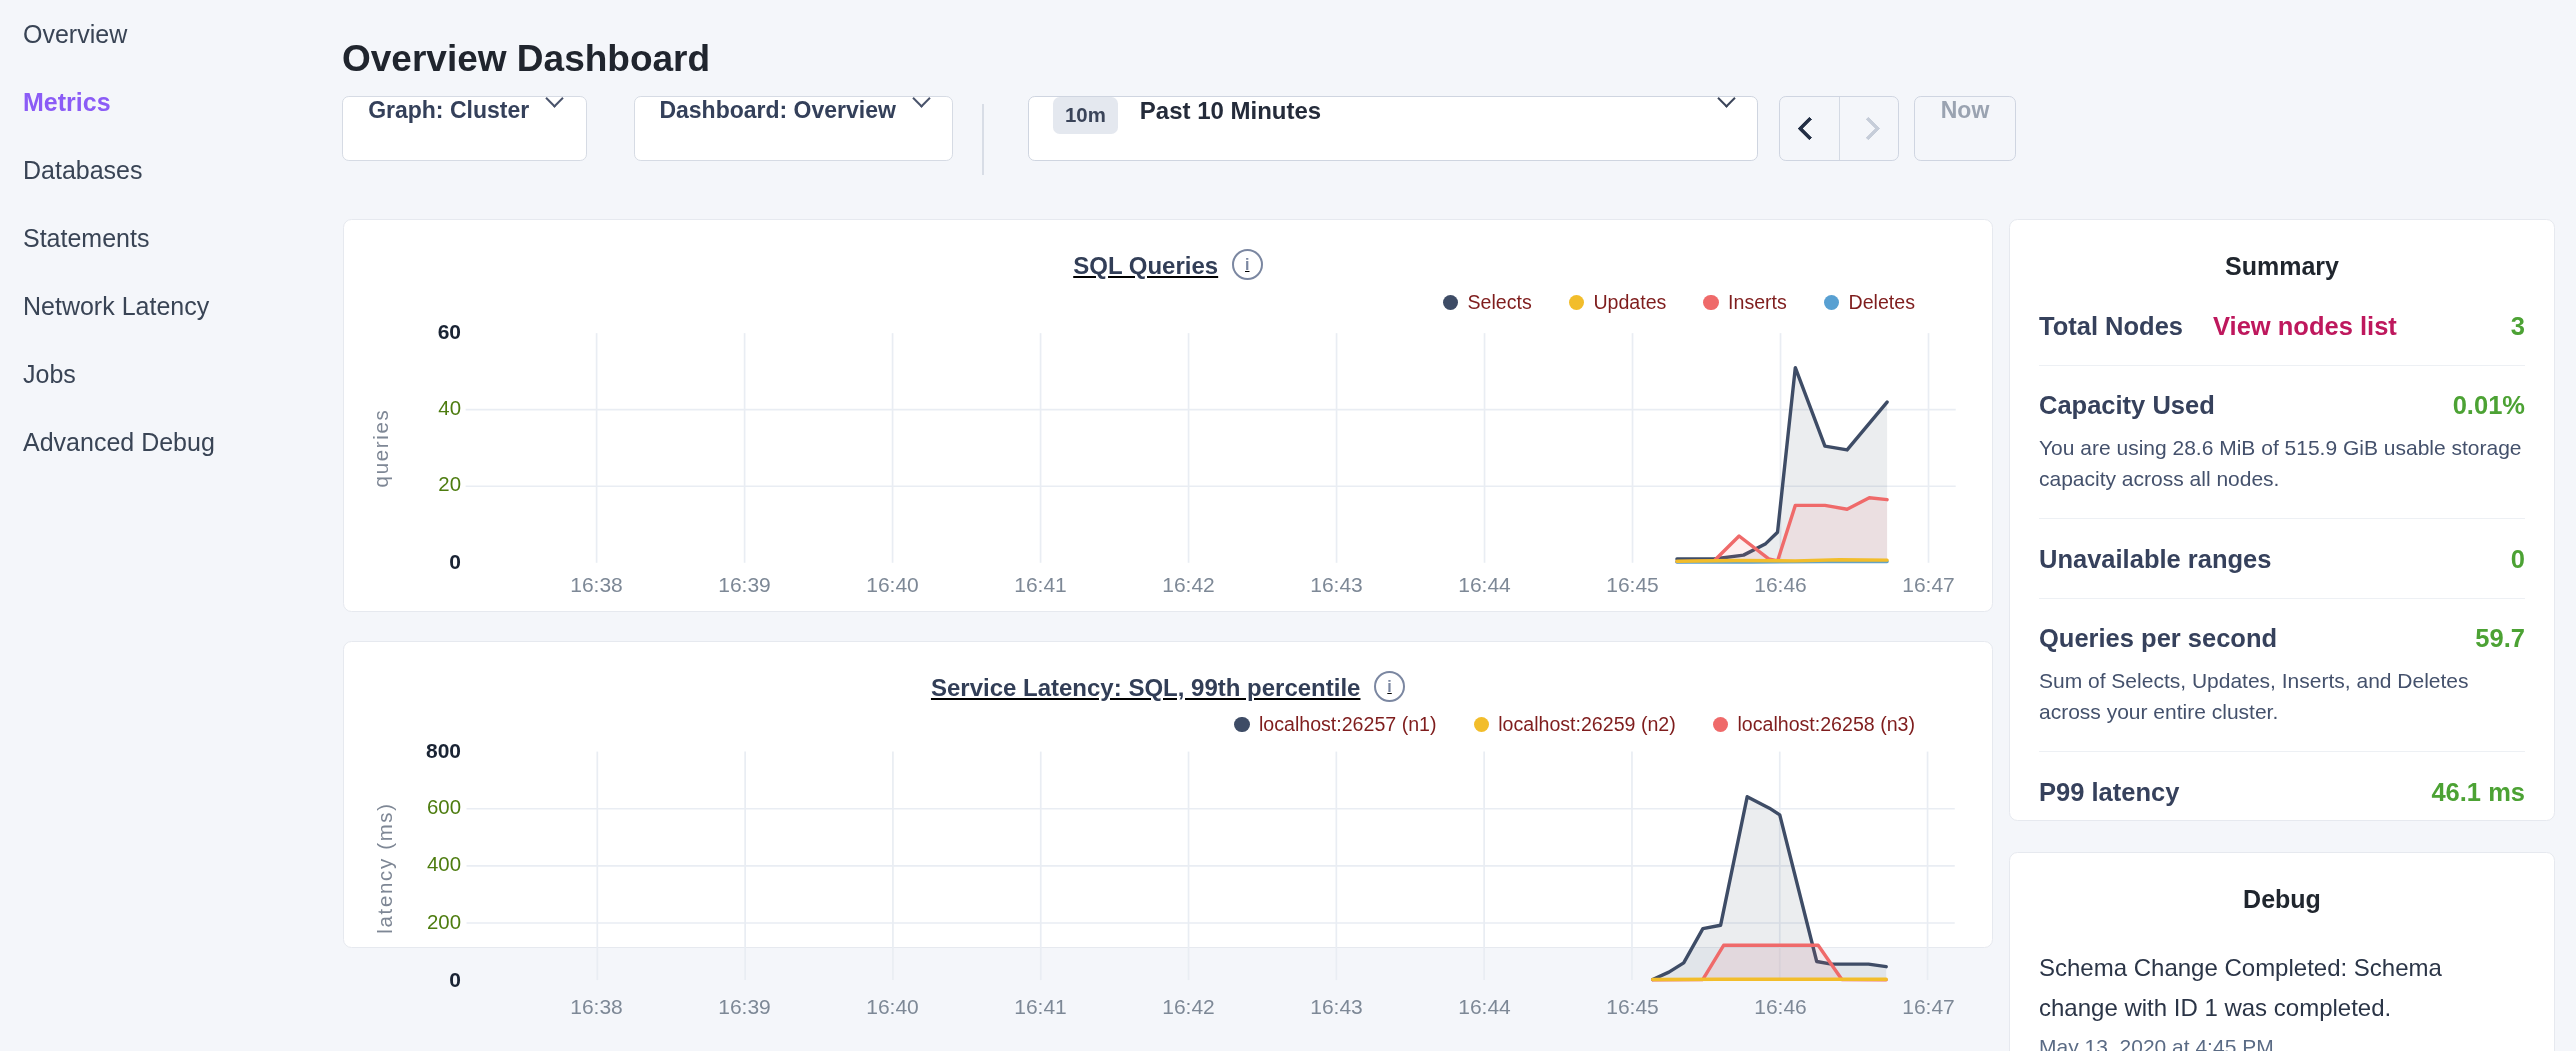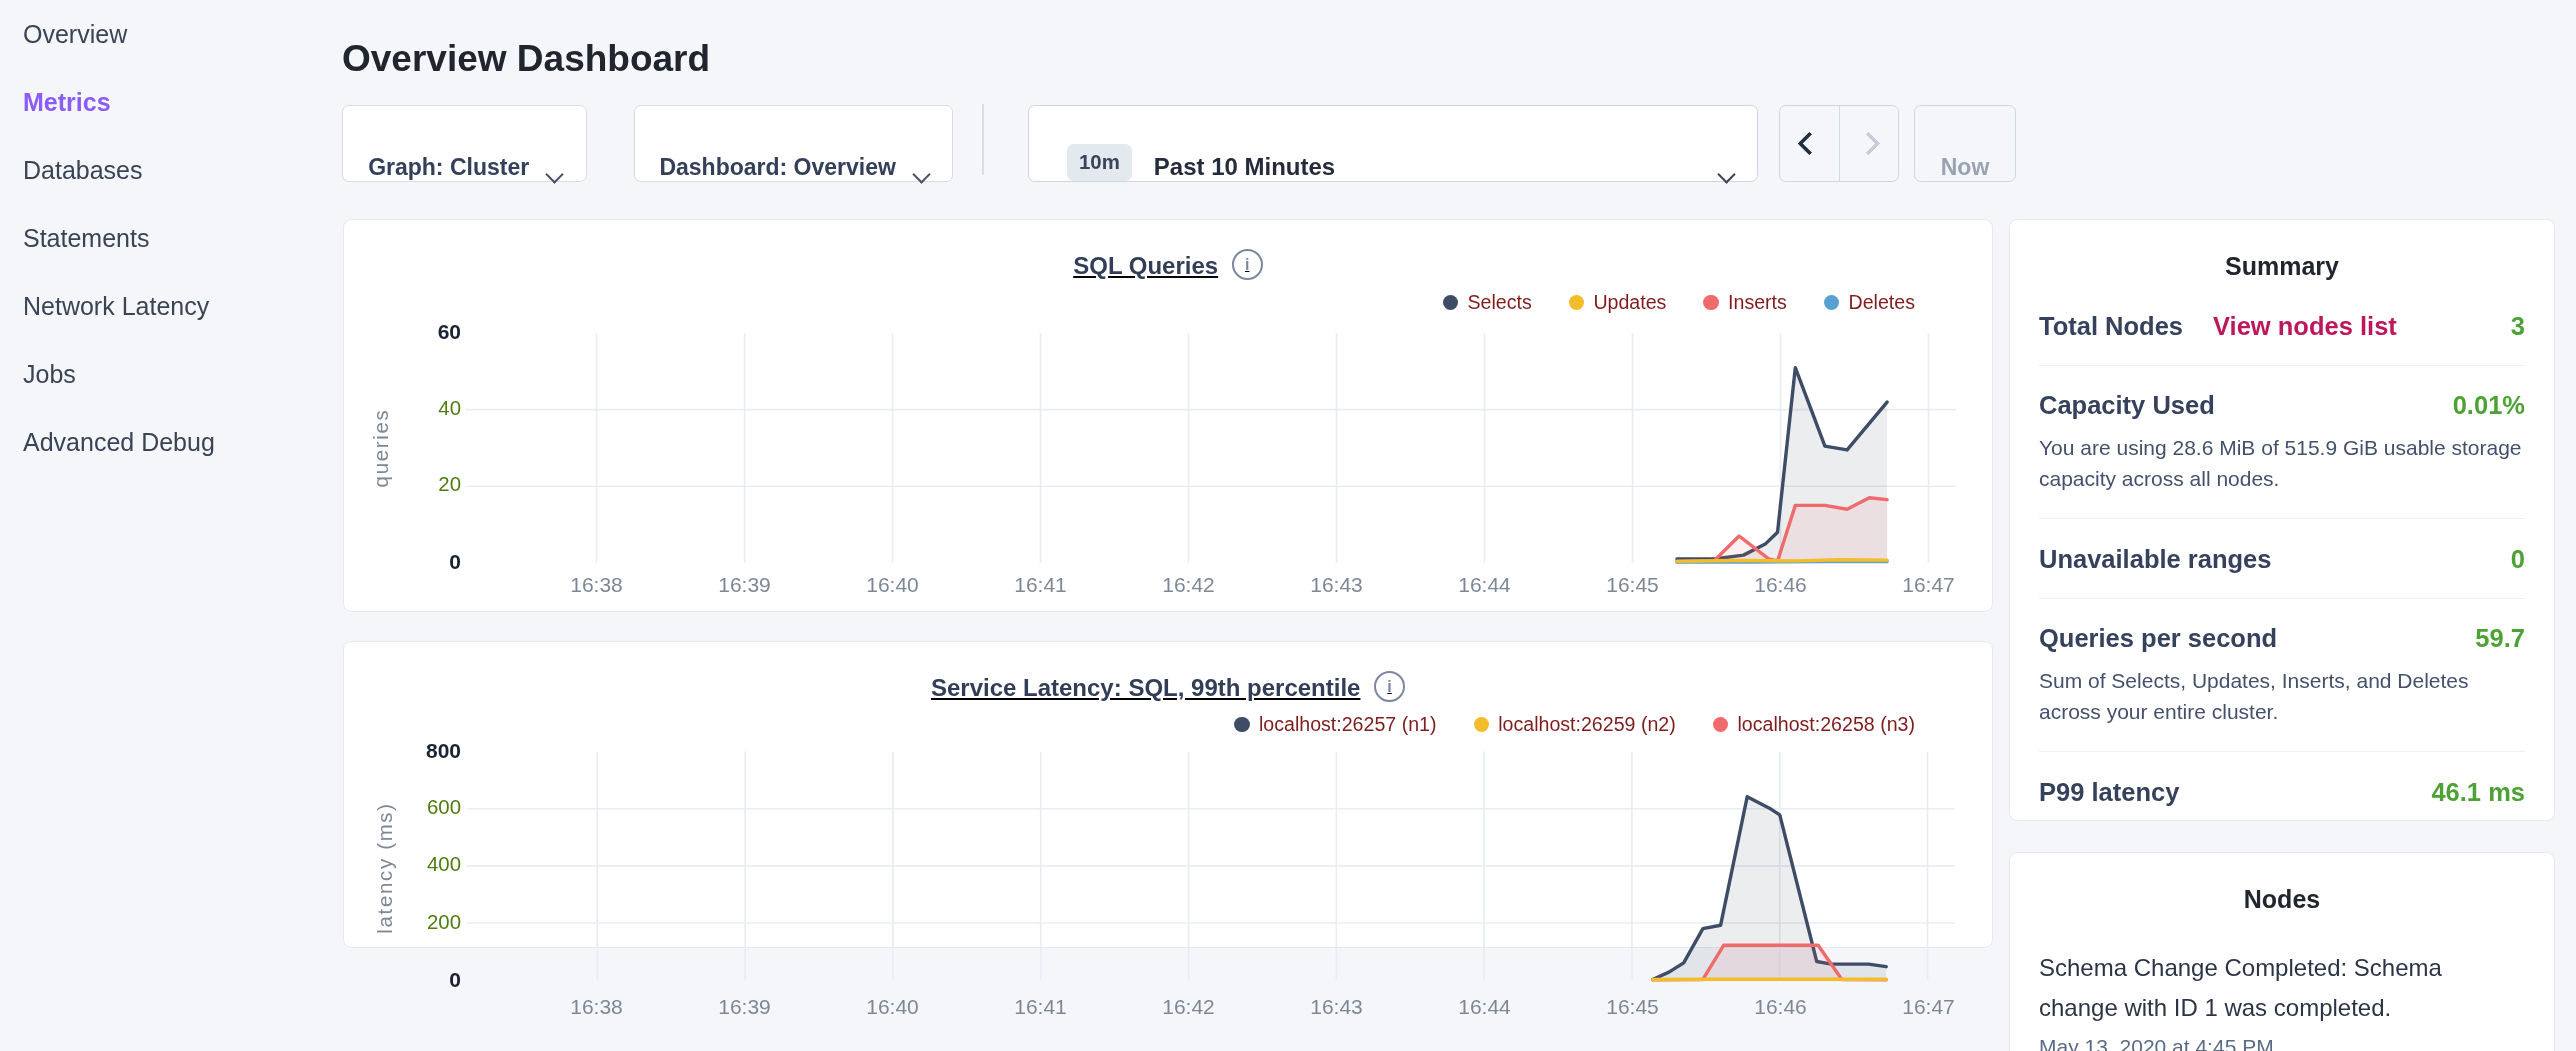--- a/index.html
+++ b/index.html
@@ -9,29 +9,29 @@
   
   .sidebar{position:absolute;left:0;top:0;width:340px;}
   .side-item{height:68px;line-height:68px;padding-left:23px;font-size:25px;font-weight:500;
     color:#394455;cursor:pointer;white-space:nowrap;}
   .side-item.active{color:#8b5cf6;font-weight:700;}
 
   
   .page-title{position:absolute;left:342px;top:13.6px;font-size:37px;font-weight:600;color:#20252e;}
 
   
-  .ctl{position:absolute;top:105px;height:77px;box-sizing:border-box;display:flex;align-items:flex-end;}
+  .ctl{position:absolute;top:96px;height:65px;box-sizing:border-box;display:flex;align-items:flex-start;}
   .dropdown{background:#fff;border:1.7px solid #d6dbe4;border-radius:6.8px;justify-content:center;gap:18.7px;cursor:pointer;}
   .dd-label{font-size:23px;font-weight:700;color:#34405a;}
   .chev{width:11px;height:11px;border-right:2.6px solid #49536b;border-bottom:2.6px solid #49536b;
     transform:rotate(45deg);margin-top:-5.1px;}
   .vdivider{position:absolute;left:982px;top:104px;width:1.7px;height:71px;background:#d8dde6;}
   .timebox{left:1028px;width:730px;background:#fff;border:1.7px solid #cfd5e0;border-radius:6.8px;
     padding:0 24px;cursor:pointer;}
-  .time-badge{background:#e4e8ef;border-radius:6.8px;padding:6.8px 12px;font-size:20.4px;font-weight:700;color:#3a4459;margin-right:22px;margin-left:14px;}
+  .time-badge{background:#e4e8ef;border-radius:6.8px;padding:6.8px 12px;font-size:20.4px;font-weight:700;color:#3a4459;margin-right:22px;}
   .time-label{font-size:24px;font-weight:700;color:#242b3a;flex:1;}
   .arrow-group{left:1779px;width:120px;border:1.7px solid #cfd5e1;border-radius:6.8px;background:transparent;padding:0;}
   .arrow-cell{flex:1;height:100%;display:flex;align-items:center;justify-content:center;cursor:pointer;}
   .arrow-cell.first{border-right:1.7px solid #d4dae4;}
   .chev-left{width:12.8px;height:12.8px;border-left:4.3px solid #232f45;border-bottom:4.3px solid #232f45;transform:rotate(45deg);border-radius:1.7px;}
   .chev-right{width:12.8px;height:12.8px;border-right:4.3px solid #c6cdd9;border-top:4.3px solid #c6cdd9;transform:rotate(45deg);border-radius:1.7px;}
   .now-btn{left:1914px;width:102px;border:1.7px solid #cfd5e1;border-radius:6.8px;justify-content:center;
     font-size:23px;font-weight:700;color:#9aa3b1;cursor:pointer;}
 
   
@@ -268,21 +268,21 @@
         <div class="srow">
           <div class="srow-top">
             <span class="srow-label">P99 latency</span>
             <span class="srow-value">46.1 ms</span>
           </div>
         </div>
       </div>
   </aside>
 
   <aside class="card events-card">
-    <div class="panel-title">Nodes</div>
+    <div class="panel-title">Debug</div>
     <div class="events-body">
         <div class="event-item">
           <div class="event-text">Schema Change Completed: Schema change with ID 1 was completed.</div>
           <div class="event-time">May 13, 2020 at 4:45 PM</div>
         </div>
       </div>
   </aside>
 
 </div>
 

